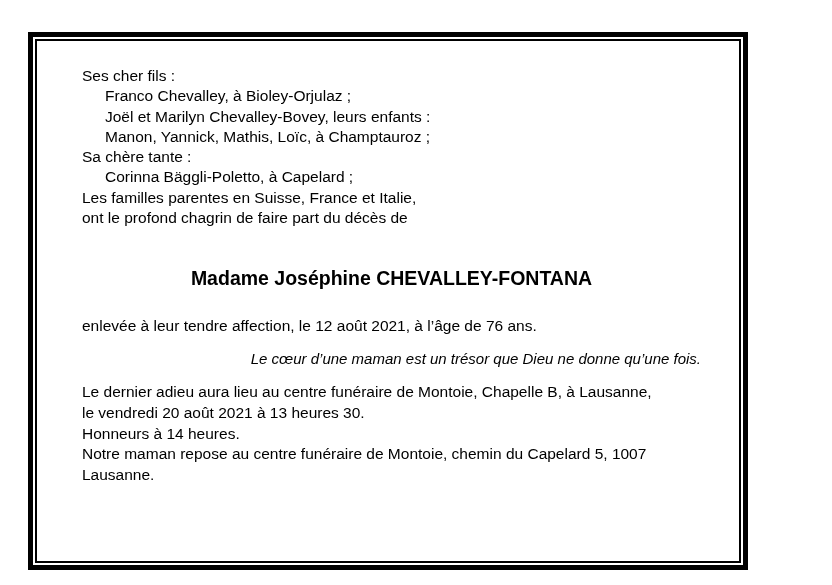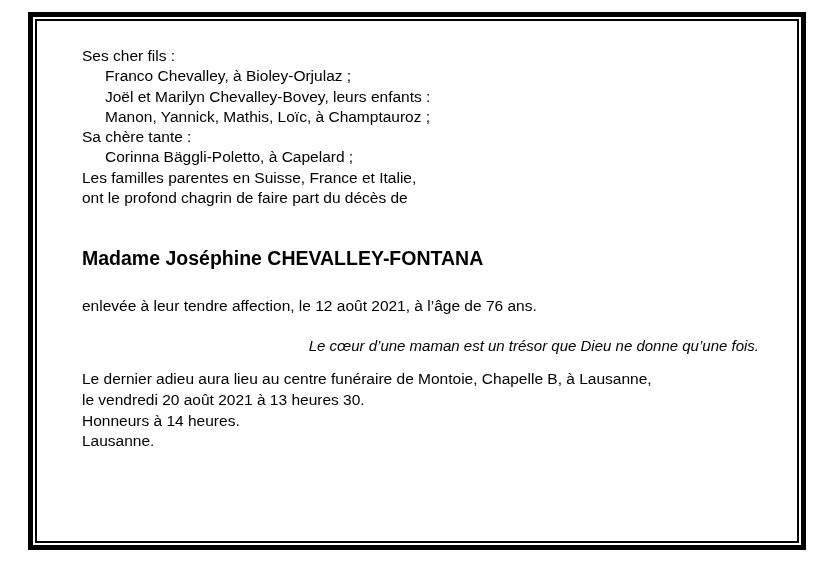--- a/index.html
+++ b/index.html
@@ -12,22 +12,22 @@
   .page {
     position: relative;
     width: 832px;
     height: 585px;
     background: #ffffff;
     overflow: hidden;
   }
   .frame-outer {
     position: absolute;
     left: 28px;
-    top: 12px;
-    width: 778px;
+    top: 32px;
+    width: 720px;
     height: 538px;
     box-sizing: border-box;
     border: 5px solid #000000;
     padding: 2px;
     background: #ffffff;
   }
   .frame-inner {
     box-sizing: border-box;
     width: 100%;
     height: 100%;
@@ -40,28 +40,29 @@
     line-height: 20.3px;
   }
   .line { white-space: nowrap; }
   .indent { padding-left: 23px; }
   .intro b { font-weight: normal; }
   .title {
     margin: 38px 0 0 0;
     font-size: 19.5px;
     line-height: 24px;
     font-weight: bold;
+    text-align: center;
     white-space: nowrap;
   }
   .death-line {
     margin-top: 26px;
     white-space: nowrap;
   }
   .quote {
-    margin-top: 19px;
+    margin-top: 12px;
     font-style: italic;
     font-size: 15px;
     text-align: right;
     white-space: nowrap;
   }
   .details {
     margin-top: 13px;
     line-height: 20.8px;
   }
 </style>
@@ -103,19 +104,20 @@
         <div class="title">Madame Joséphine CHEVALLEY-FONTANA</div>
 
         <div class="death-line">enlevée à leur tendre affection, le 12 août 2021, à l’âge de 76 ans.</div>
 
         <div class="quote">Le cœur d’une maman est un trésor que Dieu ne donne qu’une fois.</div>
 
         <div class="details">
           <div class="line">Le dernier adieu aura lieu au centre funéraire de Montoie, Chapelle B, à Lausanne,</div>
           <div class="line">le vendredi 20 août 2021 à 13 heures 30.</div>
           <div class="line">Honneurs à 14 heures.</div>
+          <div class="line">Notre maman repose au centre funéraire de Montoie, chemin du Capelard 5, 1007</div>
           <div class="line">Lausanne.</div>
         </div>
 
       </div>
     </div>
   </div>
 </div>
 
 </body></html>

